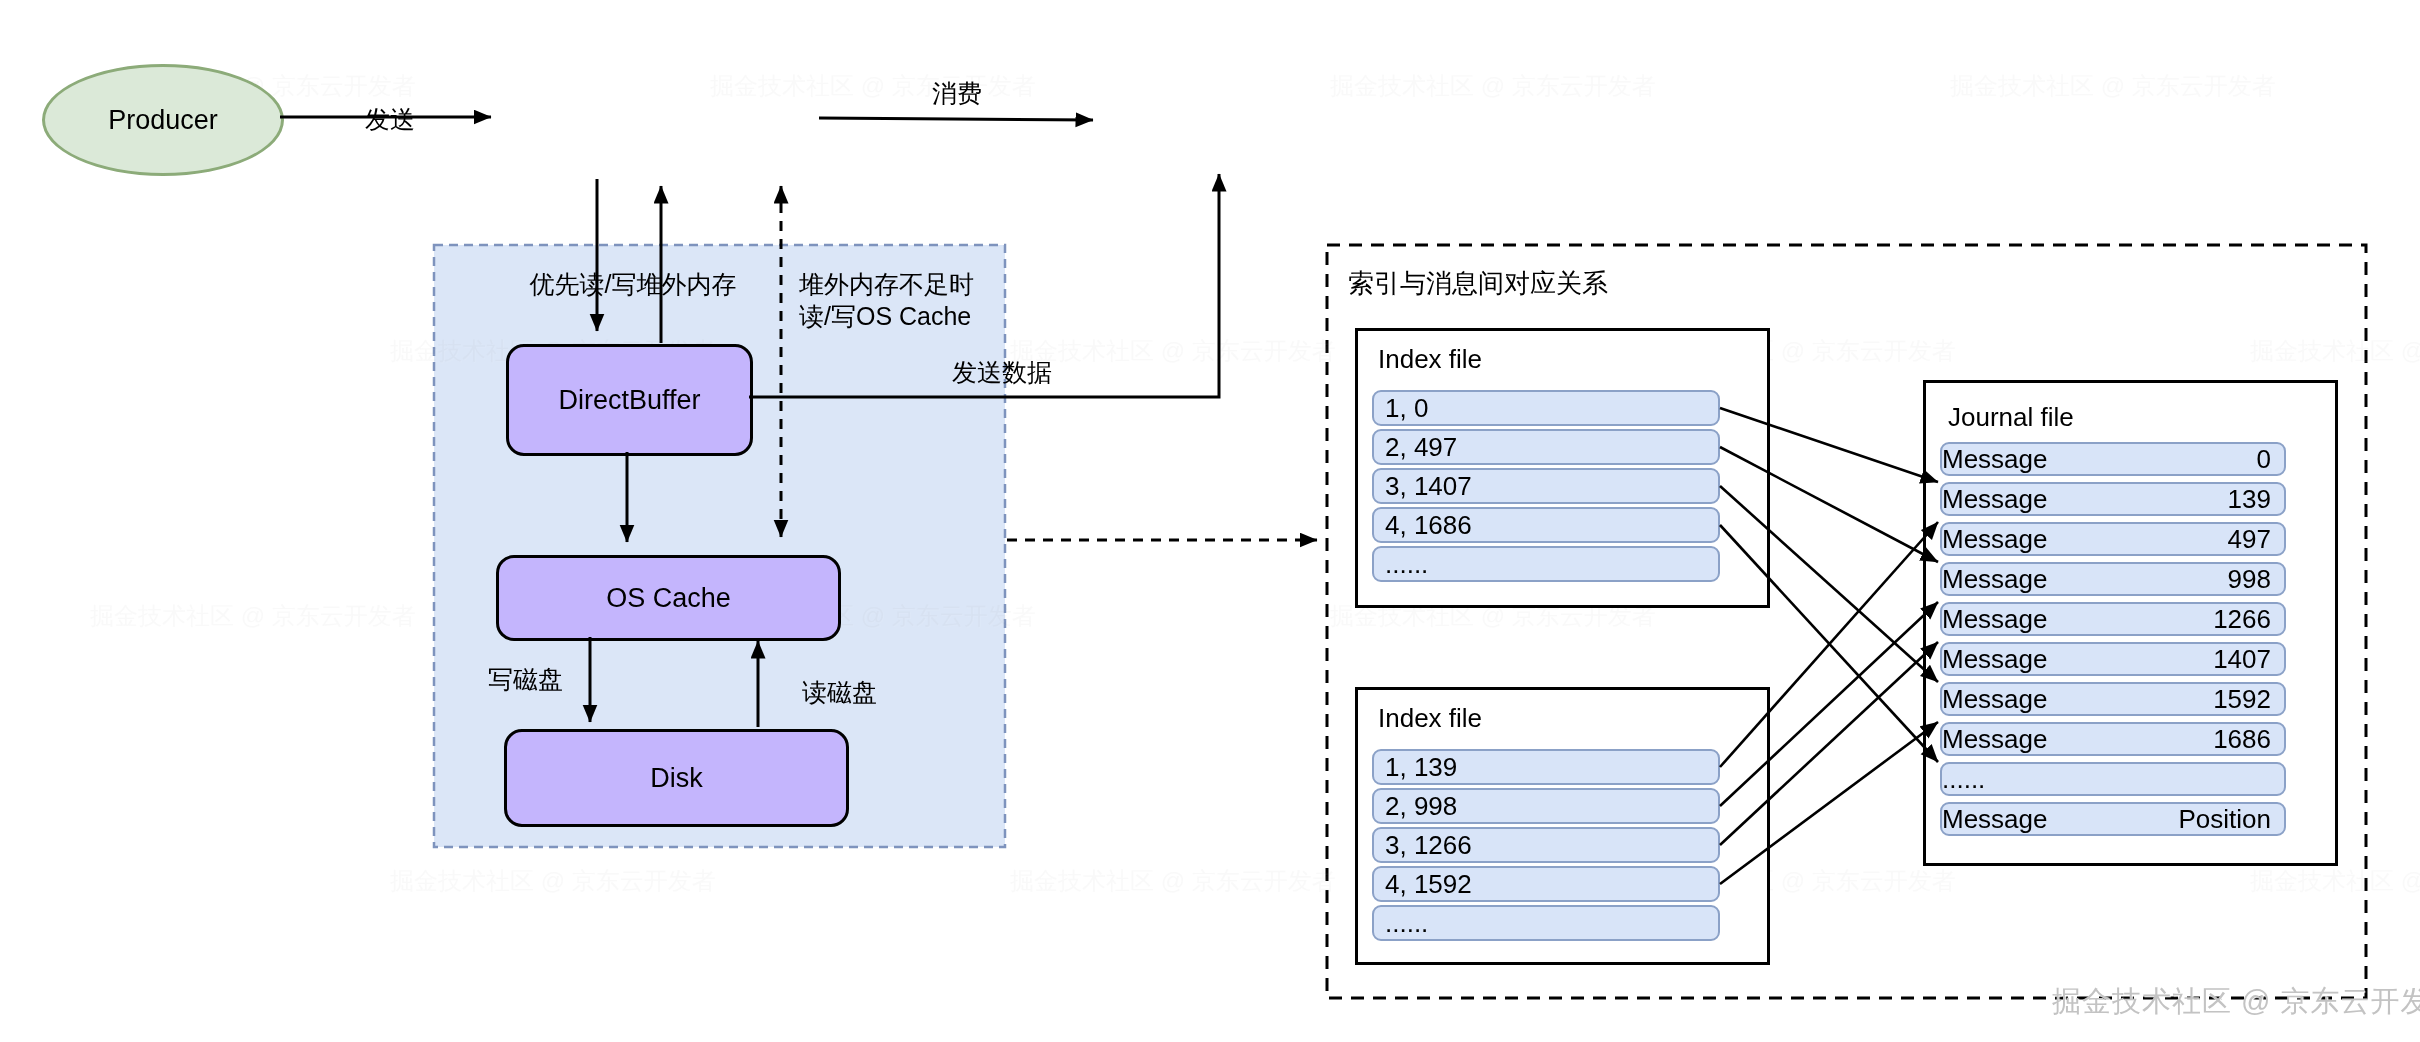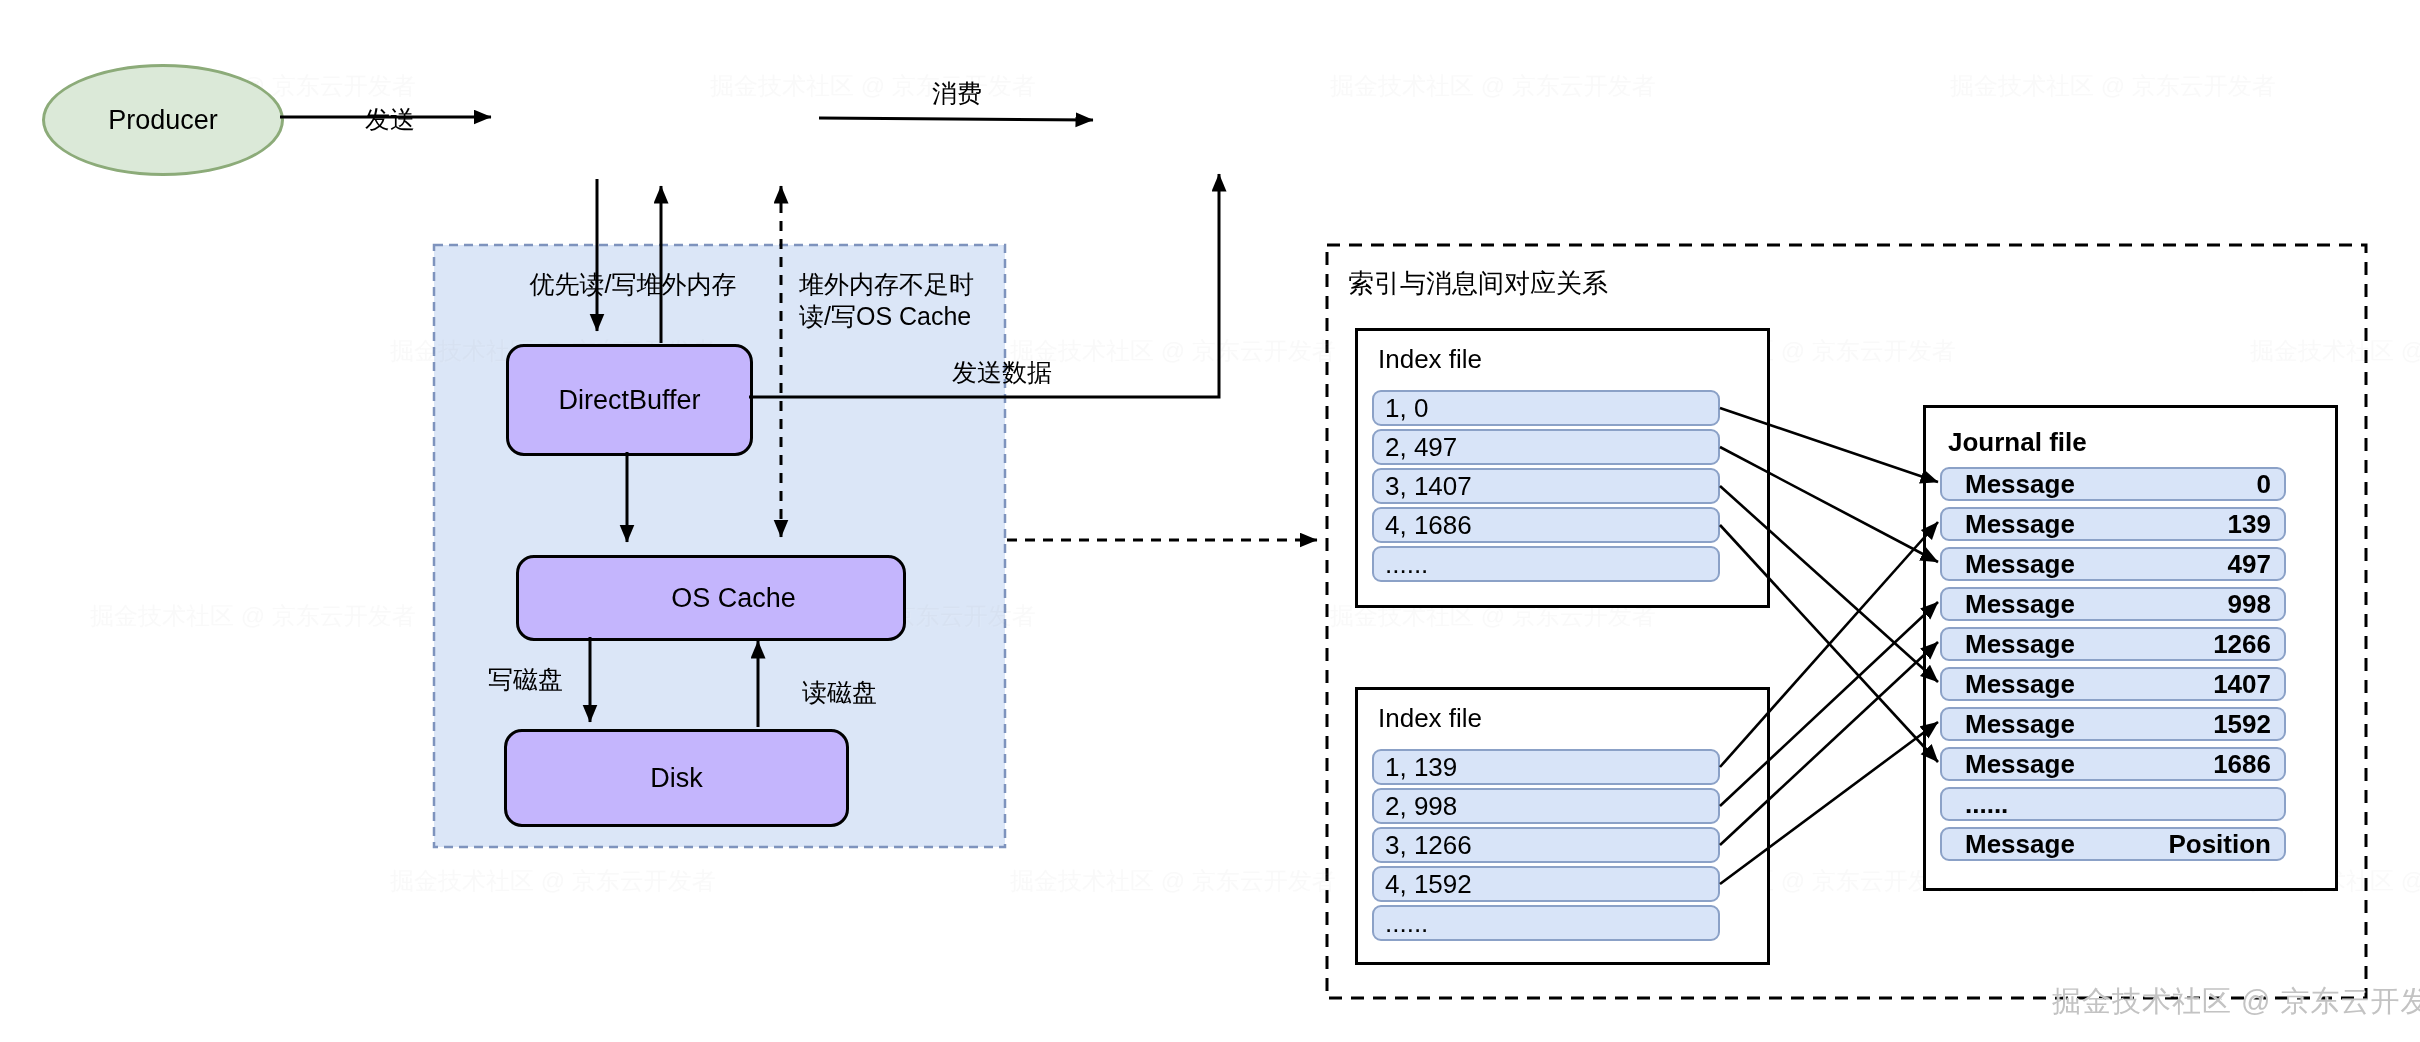--- a/index.html
+++ b/index.html
@@ -26,52 +26,52 @@
   #jmq{
     position:absolute;left:498px;top:57px;width:319px;height:120px;background:#fff;
     border:3px solid #000;display:flex;align-items:center;justify-content:center;
     font-size:27px;z-index:2;
   }
   .rbox{
     position:absolute;background:#c4b5fd;border:3px solid #000;border-radius:18px;
     display:flex;align-items:center;justify-content:center;font-size:27px;z-index:2;
   }
   #direct-buffer{left:506px;top:344px;width:241px;height:106px;}
-  #os-cache{left:516px;top:555px;width:339px;height:80px;padding-left:45px;}
+  #os-cache{left:496px;top:555px;width:339px;height:80px;}
   #disk{left:504px;top:729px;width:339px;height:92px;}
 
   
   .lbl{position:absolute;font-size:25px;z-index:3;white-space:nowrap;}
   #lbl-send{left:350px;top:71px;width:80px;text-align:center;margin-top:32px;}
   #lbl-consume{left:917px;top:77px;width:80px;text-align:center;}
   #lbl-prefer{left:500px;top:268px;width:266px;text-align:center;}
   #lbl-insufficient{left:799px;top:268px;line-height:32px;}
   #lbl-send-data{left:952px;top:356px;}
   #lbl-write-disk{left:488px;top:663px;}
   #lbl-read-disk{left:802px;top:676px;text-align:center;}
   #panel-title{left:1348px;top:266px;font-size:26px;}
 
   
   .file-box{position:absolute;background:#ffffff;border:3px solid #000;z-index:2;box-sizing:border-box;}
   #index-box-0{left:1355px;top:328px;width:415px;height:280px;}
   #index-box-1{left:1355px;top:687px;width:415px;height:278px;}
-  #journal-box{left:1923px;top:405px;width:415px;height:486px;font-weight:bold;}
+  #journal-box{left:1923px;top:380px;width:415px;height:486px;}
   .file-title{position:absolute;left:20px;top:13px;font-size:26px;}
   .rows{position:absolute;left:14px;top:59px;}
   .idx-rows{width:348px;}
   .j-rows{width:346px;}
   .idx-row{
     height:36px;line-height:33px;margin-bottom:3px;box-sizing:border-box;
     background:#d8e4f8;border:2px solid #8ba1c7;border-radius:9px;
     padding-left:11px;font-size:26px;
   }
   .j-row{
     height:34px;line-height:31px;margin-bottom:6px;box-sizing:border-box;
     background:#d8e4f8;border:2px solid #8ba1c7;border-radius:9px;
-    padding:0 13px 0 23px;font-size:26px;
+    padding:0 13px 0 0;font-size:26px;
     display:flex;justify-content:space-between;
   }
   #watermark{
     position:absolute;left:2052px;top:982px;z-index:7;font-size:29px;
     color:#c3c3c3;letter-spacing:1px;white-space:nowrap;
     text-shadow:1px 1px 1px #ffffff;
   }
 </style>
 </head>
 <body>

